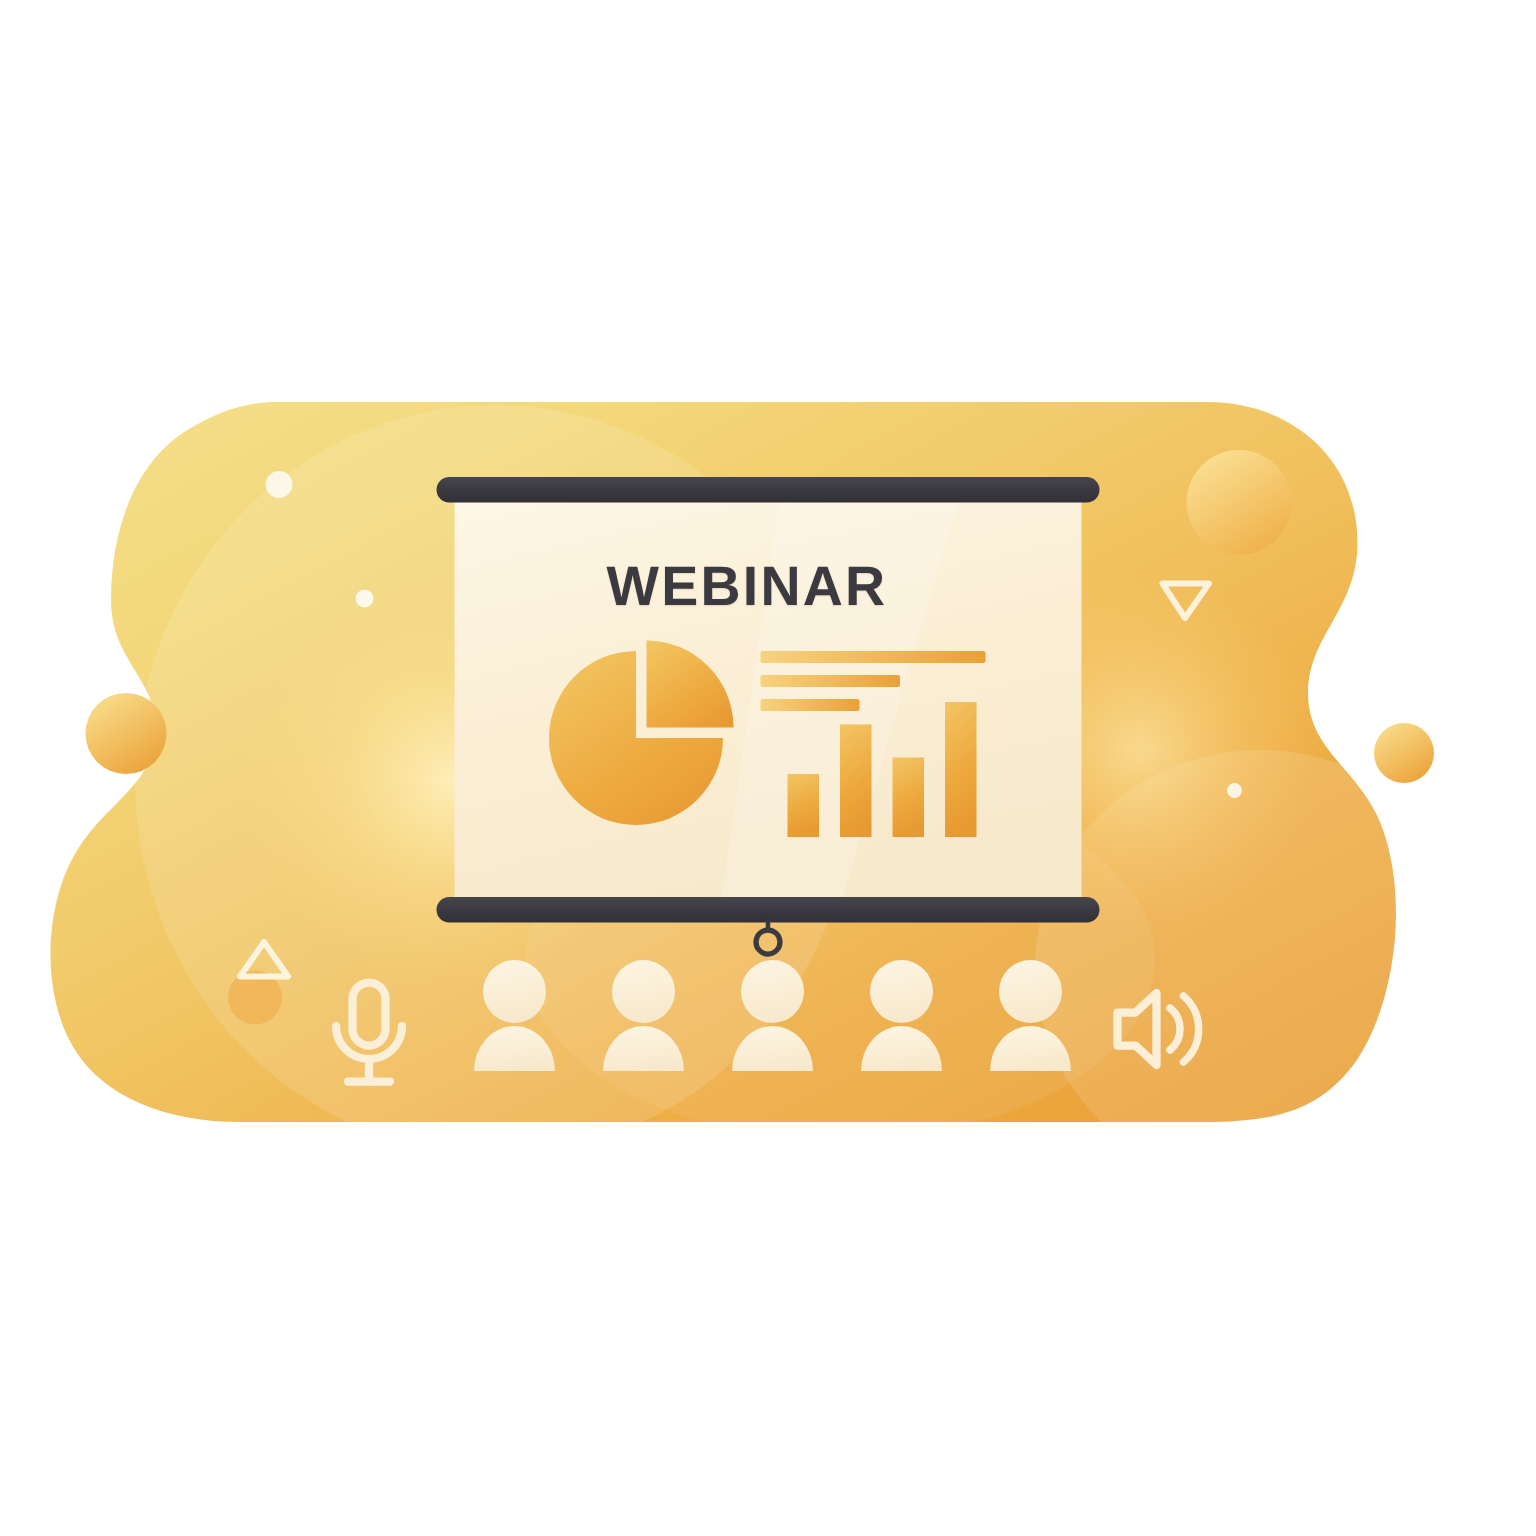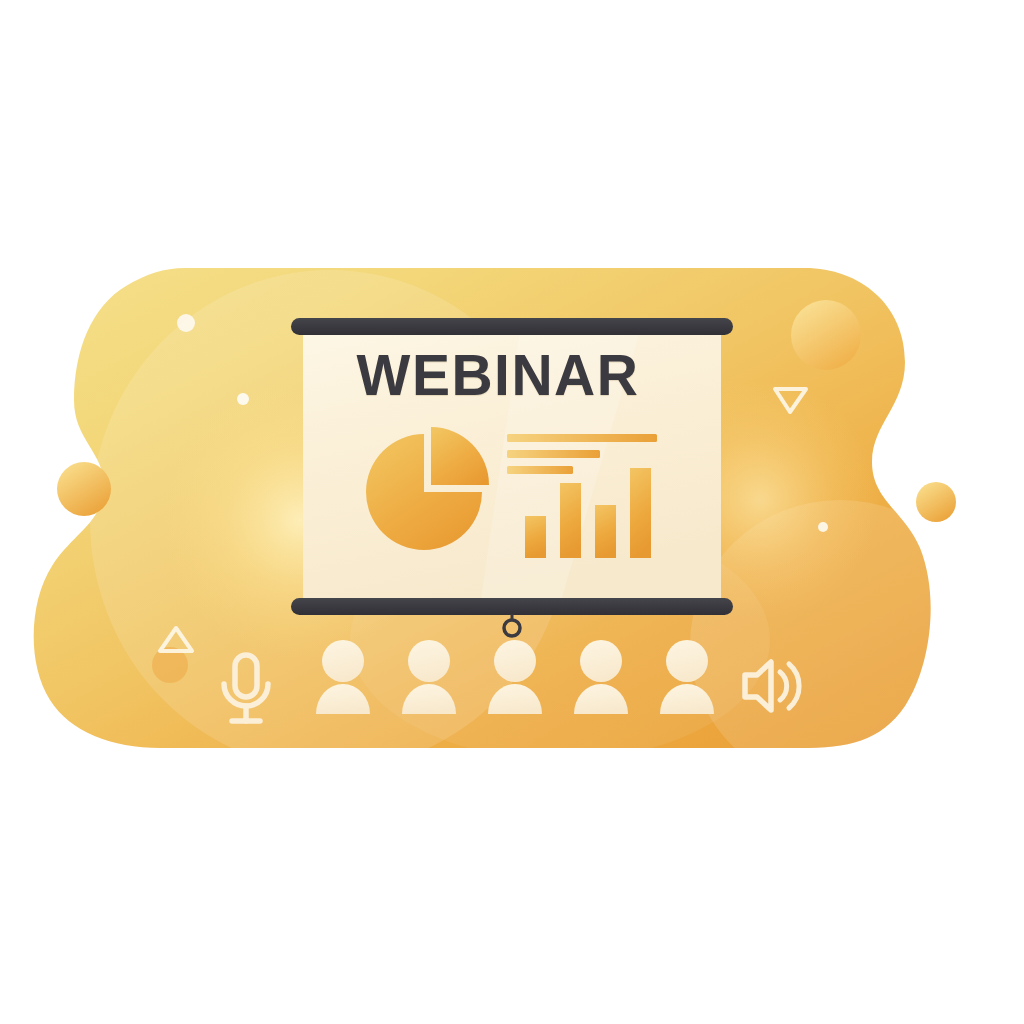--- a/index.html
+++ b/index.html
@@ -24,26 +24,26 @@
     position: absolute;
     left: 0;
     top: 0;
     width: 1024px;
     height: 1024px;
   }
   
   #webinar-title {
     position: absolute;
     left: 0;
-    top: 347px;
+    top: 372px;
     width: 996px;
     text-align: center;
     font-family: "Liberation Sans", sans-serif;
     font-weight: bold;
-    font-size: 57px;
+    font-size: 37px;
     letter-spacing: 1.5px;
     color: #3a3a40;
     line-height: 1;
     text-shadow: 0 1px 1px rgba(120,90,30,0.18);
     -webkit-font-smoothing: antialiased;
     user-select: none;
   }
 </style>
 </head>
 <body>

